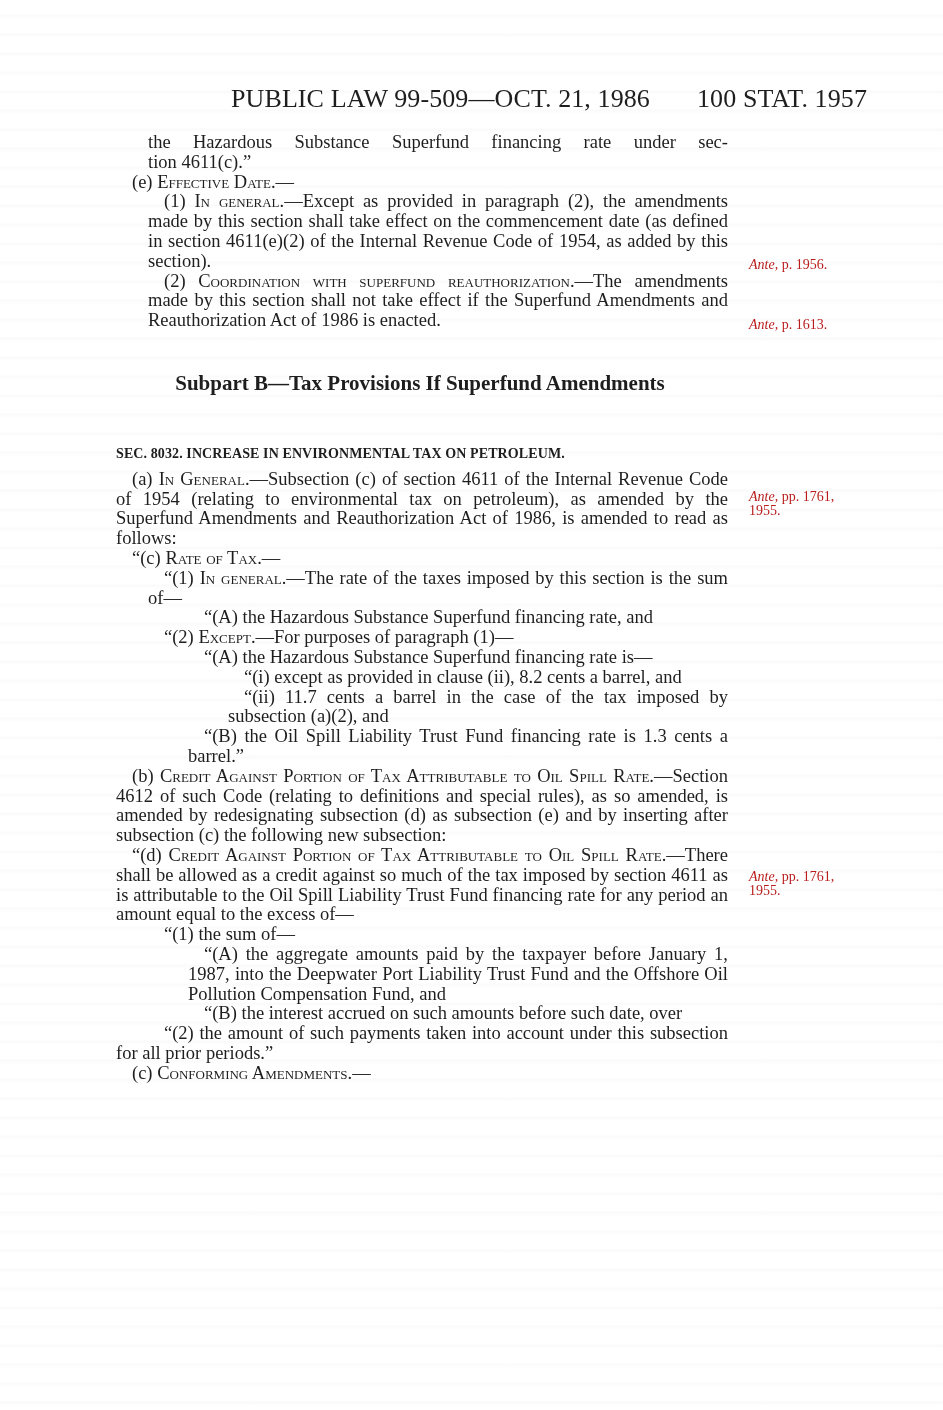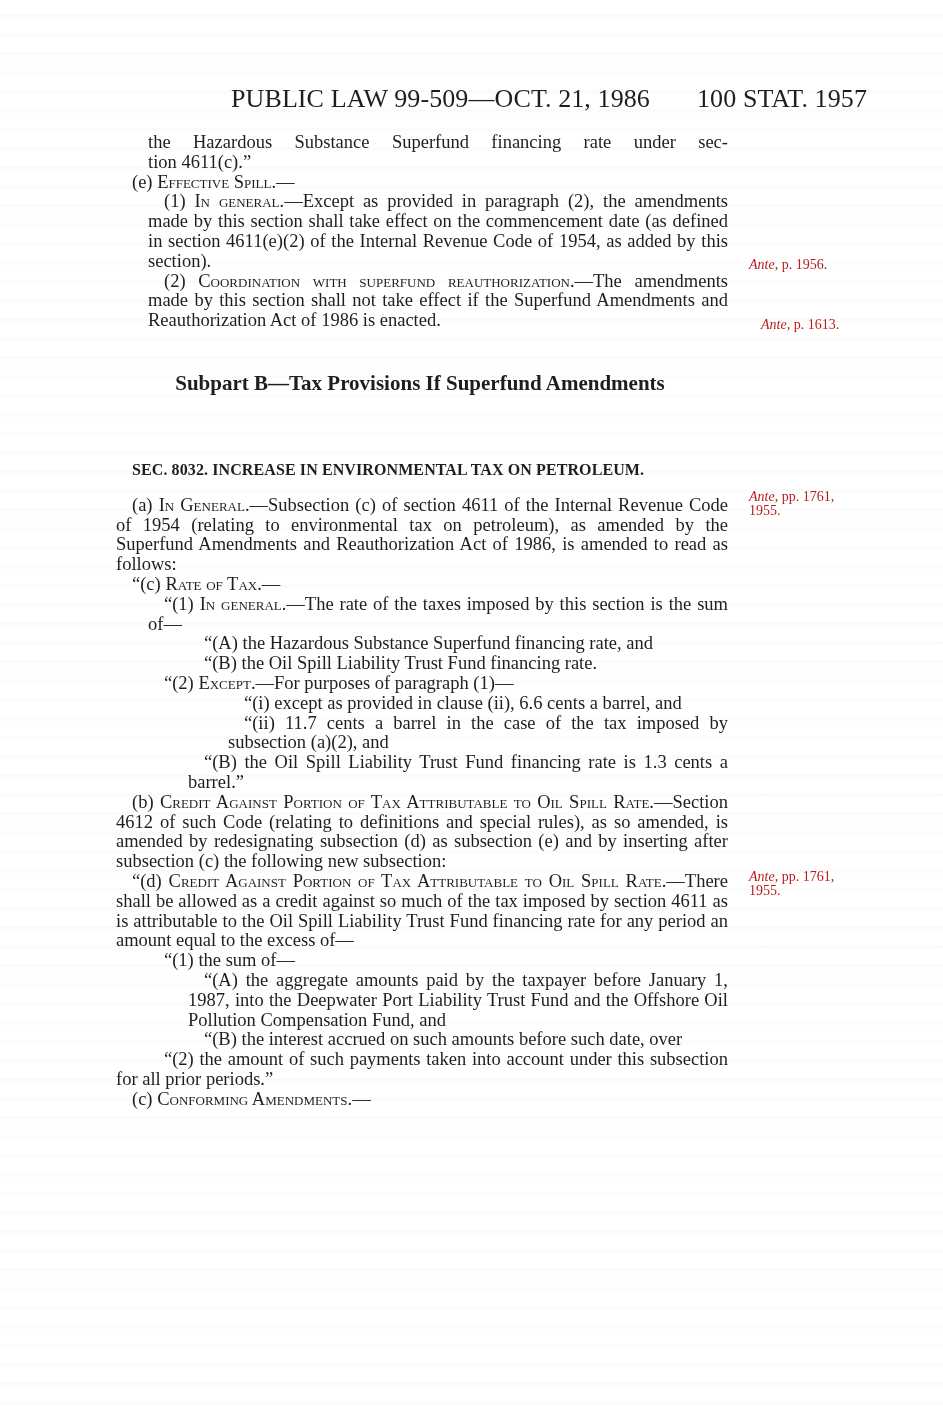--- a/index.html
+++ b/index.html
@@ -26,22 +26,22 @@
   }
   .p { margin: 0; text-align: justify; text-align-last: left; }
   .jl { text-align-last: justify; }
   .sc { font-variant: small-caps; }
   .hang1 { padding-left: 32px; }
   .subpart {
     font-family: "Liberation Serif", serif; font-weight: bold; font-size: 21px;
     line-height: 27px; text-align: center; margin: 0;
   }
   .sec-head {
-    font-family: "Liberation Serif", serif; font-weight: bold; font-size: 16px;
-    margin: 16px; letter-spacing: 0.1px;
+    font-family: "Liberation Serif", serif; font-weight: bold; font-size: 14px;
+    margin: 0; letter-spacing: 0.1px;
   }
   .margin-note {
     position: absolute; left: 749px; width: 130px;
     font-family: "Liberation Serif", serif; font-size: 14px; line-height: 14px; color: #b91c1c;
   }
   .margin-note i { font-style: italic; }
 </style>
 </head>
 <body>
 
@@ -49,21 +49,21 @@
 
 <div class="header">
   <span class="left">PUBLIC LAW 99-509—OCT. 21, 1986</span>
   <span class="right">100 STAT. 1957</span>
 </div>
 
 <div class="text" style="top:133px;">
   <p class="p hang1 jl" style="padding-left:32px;"><span>the Hazardous Substance Superfund financing rate under sec-</span></p>
   <p class="p hang1" style="padding-left:32px;"><span>tion 4611(c).”</span></p>
   <p class="p" style="padding-left:16px;">
-    <span>(e) </span><span class="sc">Effective Spill.—</span>
+    <span>(e) </span><span class="sc">Effective Date.—</span>
   </p>
   <p class="p" style="padding-left:32px; text-indent:16px;">
     <span>(1) </span><span class="sc">In general.</span><span>—Except as provided in paragraph (2), the amendments made by this section shall take effect on the commencement date (as defined in section 4611(e)(2) of the Internal Revenue Code of 1954, as added by this section).</span>
   </p>
   <p class="p" style="padding-left:32px; text-indent:16px;">
     <span>(2) </span><span class="sc">Coordination with superfund reauthorization.</span><span>—The amendments made by this section shall not take effect if the Superfund Amendments and Reauthorization Act of 1986 is enacted.</span>
   </p>
 </div>
 
 <div class="text" style="top:370px; left:110px; width:620px;">
@@ -75,46 +75,46 @@
   <p class="p" style="margin-top:6px; text-indent:16px;">
     <span>(a) </span><span class="sc">In General.</span><span>—Subsection (c) of section 4611 of the Internal Revenue Code of 1954 (relating to environmental tax on petroleum), as amended by the Superfund Amendments and Reauthorization Act of 1986, is amended to read as follows:</span>
   </p>
   <p class="p" style="padding-left:16px;">
     <span>“(c) </span><span class="sc">Rate of Tax.—</span>
   </p>
   <p class="p" style="padding-left:32px; text-indent:16px;">
     <span>“(1) </span><span class="sc">In general.</span><span>—The rate of the taxes imposed by this section is the sum of—</span>
   </p>
   <p class="p" style="padding-left:72px; text-indent:16px;">“(A) the Hazardous Substance Superfund financing rate, and</p>
-  <p class="p" style="padding-left:72px; text-indent:16px;">“(B) the Oil Spill Liability Trust Fund financing rate.</p>
   <p class="p" style="padding-left:48px;">
     <span>“(2) </span><span class="sc">Except.</span><span>—For purposes of paragraph (1)—</span>
   </p>
-  <p class="p" style="padding-left:112px; text-indent:16px;">“(i) except as provided in clause (ii), 6.6 cents a barrel, and</p>
+  <p class="p" style="padding-left:72px; text-indent:16px;">“(A) the Hazardous Substance Superfund financing rate is—</p>
+  <p class="p" style="padding-left:112px; text-indent:16px;">“(i) except as provided in clause (ii), 8.2 cents a barrel, and</p>
   <p class="p" style="padding-left:112px; text-indent:16px;">“(ii) 11.7 cents a barrel in the case of the tax imposed by subsection (a)(2), and</p>
   <p class="p" style="padding-left:72px; text-indent:16px;">“(B) the Oil Spill Liability Trust Fund financing rate is 1.3 cents a barrel.”</p>
   <p class="p" style="text-indent:16px;">
     <span>(b) </span><span class="sc">Credit Against Portion of Tax Attributable to Oil Spill Rate.</span><span>—Section 4612 of such Code (relating to definitions and special rules), as so amended, is amended by redesignating subsection (d) as subsection (e) and by inserting after subsection (c) the following new subsection:</span>
   </p>
   <p class="p" style="text-indent:16px;">
     <span>“(d) </span><span class="sc">Credit Against Portion of Tax Attributable to Oil Spill Rate.</span><span>—There shall be allowed as a credit against so much of the tax imposed by section 4611 as is attributable to the Oil Spill Liability Trust Fund financing rate for any period an amount equal to the excess of—</span>
   </p>
   <p class="p" style="padding-left:32px; text-indent:16px;">“(1) the sum of—</p>
   <p class="p" style="padding-left:72px; text-indent:16px;">“(A) the aggregate amounts paid by the taxpayer before January 1, 1987, into the Deepwater Port Liability Trust Fund and the Offshore Oil Pollution Compensation Fund, and</p>
   <p class="p" style="padding-left:72px; text-indent:16px;">“(B) the interest accrued on such amounts before such date, over</p>
   <p class="p" style="padding-left:0; text-indent:48px;">“(2) the amount of such payments taken into account under this subsection for all prior periods.”</p>
   <p class="p" style="text-indent:16px;">
     <span>(c) </span><span class="sc">Conforming Amendments.—</span>
   </p>
 </div>
 
 <div class="margin-note" style="top:258px;">
   <i>Ante,</i><span> p. 1956.</span>
 </div>
-<div class="margin-note" style="top:318px;margin-left:12px;">
+<div class="margin-note" style="top:318px;">
   <i>Ante,</i><span> p. 1613.</span>
 </div>
 <div class="margin-note" style="top:490px;">
   <i>Ante,</i><span> pp. 1761,</span><br>
   <span>1955.</span>
 </div>
 <div class="margin-note" style="top:870px;">
   <i>Ante,</i><span> pp. 1761,</span><br>
   <span>1955.</span>
 </div>

